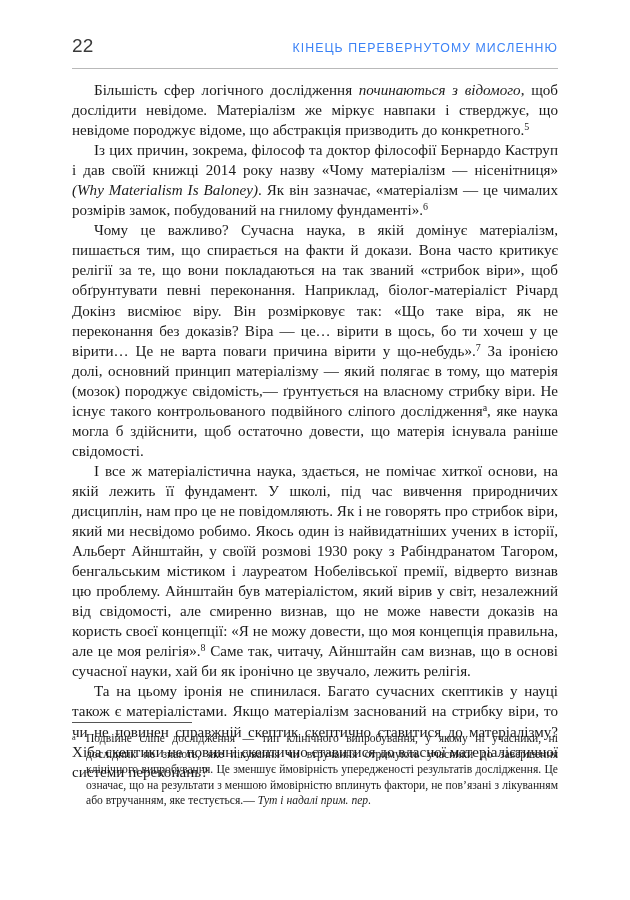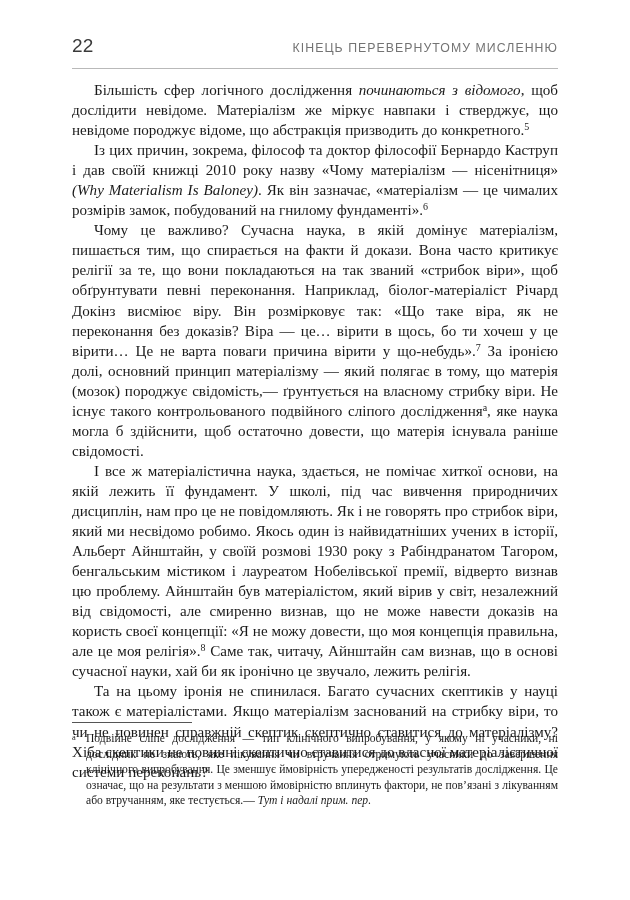--- a/index.html
+++ b/index.html
@@ -40,21 +40,21 @@
     font-size: 19px;
     font-weight: 300;
     color: #3a3a3a;
     letter-spacing: 0.2px;
     line-height: 1;
   }
   .head-title {
     font-family: "Liberation Sans", "DejaVu Sans", sans-serif;
     font-size: 12.3px;
     font-weight: 300;
-    color: #737373;
+    color: #3b82f6;
     letter-spacing: 1.05px;
     text-transform: uppercase;
     line-height: 1;
     white-space: nowrap;
   }
   .head-rule {
     position: absolute;
     left: 72px;
     top: 68px;
     width: 486px;
@@ -129,21 +129,21 @@
   <div class="running-head">
     <span class="folio">22</span>
     <span class="head-title">КІНЕЦЬ ПЕРЕВЕРНУТОМУ МИСЛЕННЮ</span>
   </div>
   <div class="head-rule"></div>
 
   <div class="body-text">
 
     <p><span>Більшість сфер логічного дослідження </span><i>починаються з відомого</i><span>, щоб дослідити невідоме. Матеріалізм же міркує навпаки і стверджує, що невідоме породжує відоме, що абстракція призводить до конкретного.</span><sup>5</sup></p>
 
-    <p><span>Із цих причин, зокрема, філософ та доктор філософії Бернардо Каструп і дав своїй книжці 2010 року назву «Чому матеріалізм — нісенітниця» </span><i>(Why Materialism Is Baloney)</i><span>. Як він зазначає, «матеріалізм — це чималих розмірів замок, побудований на гнилому фундаменті».</span><sup>6</sup></p>
+    <p><span>Із цих причин, зокрема, філософ та доктор філософії Бернардо Каструп і дав своїй книжці 2014 року назву «Чому матеріалізм — нісенітниця» </span><i>(Why Materialism Is Baloney)</i><span>. Як він зазначає, «матеріалізм — це чималих розмірів замок, побудований на гнилому фундаменті».</span><sup>6</sup></p>
 
     <p><span>Чому це важливо? Сучасна наука, в якій домінує матеріалізм, пишається тим, що спирається на факти й докази. Вона часто критикує релігії за те, що вони покладаються на так званий «стрибок віри», щоб обґрунтувати певні переконання. Наприклад, біолог-матеріаліст Річард Докінз висміює віру. Він розмірковує так: «Що таке віра, як не переконання без доказів? Віра — це… вірити в щось, бо ти хочеш у це вірити… Це не варта поваги причина вірити у що-небудь».</span><sup>7</sup><span> За іронією долі, основний принцип матеріалізму — який полягає в тому, що матерія (мозок) породжує свідомість,— ґрунтується на власному стрибку віри. Не існує такого контрольованого подвійного сліпого дослідження</span><sup>а</sup><span>, яке наука могла б здійснити, щоб остаточно довести, що матерія існувала раніше свідомості.</span></p>
 
     <p><span>І все ж матеріалістична наука, здається, не помічає хиткої основи, на якій лежить її фундамент. У школі, під час вивчення природничих дисциплін, нам про це не повідомляють. Як і не говорять про стрибок віри, який ми несвідомо робимо. Якось один із найвидатніших учених в історії, Альберт Айнштайн, у своїй розмові 1930 року з Рабіндранатом Тагором, бенгальським містиком і лауреатом Нобелівської премії, відверто визнав цю проблему. Айнштайн був матеріалістом, який вірив у світ, незалежний від свідомості, але смиренно визнав, що не може навести доказів на користь своєї концепції: «Я не можу довести, що моя концепція правильна, але це моя релігія».</span><sup>8</sup><span> Саме так, читачу, Айнштайн сам визнав, що в основі сучасної науки, хай би як іронічно це звучало, лежить релігія.</span></p>
 
     <p><span>Та на цьому іронія не спинилася. Багато сучасних скептиків у науці також є матеріалістами. Якщо матеріалізм заснований на стрибку віри, то чи не повинен справжній скептик скептично ставитися до матеріалізму? Хіба скептики не повинні скептично ставитися до власної матеріалістичної системи переконань?</span></p>
 
   </div>
 
   <div class="footnote">

